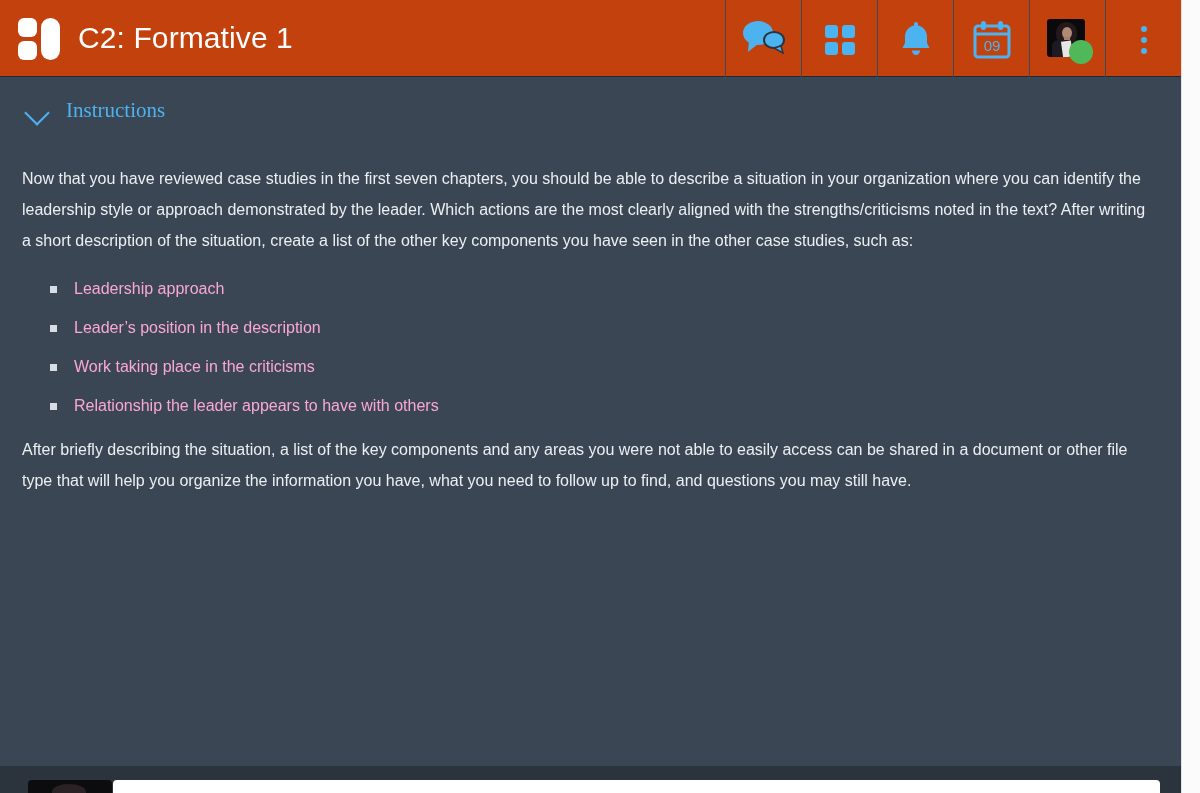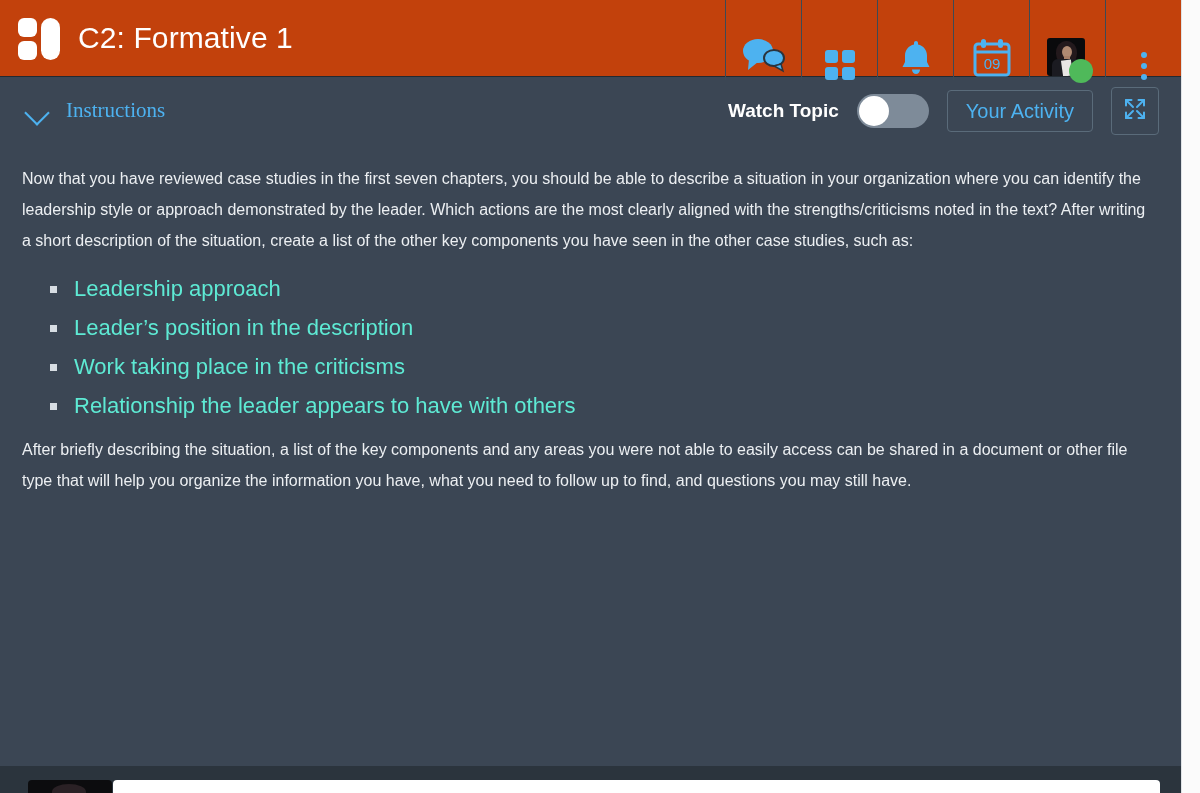--- a/index.html
+++ b/index.html
@@ -88,21 +88,21 @@
   .header-actions {
     display: flex;
     align-items: stretch;
     height: 76px;
     flex: 0 0 auto;
   }
   .hbtn {
     width: 76px;
     height: 80px;
     display: flex;
-    align-items: flex-end;
+    align-items: center;
     justify-content: center;
     border-left: 1px solid #3b4a55;
     box-sizing: border-box;
     position: relative;
   }
   .hbtn.kebab { border-left: 1px solid #3b4a55; }
 
   
   .grid-icon {
     width: 30px; height: 30px;
@@ -281,25 +281,25 @@
     max-width: 1130px;
   }
   .body p.tight { margin-bottom: 22px; }
   ul.bullets {
     list-style: none;
     margin: 8px 0 14px 0;
     padding: 0 0 0 24px;
   }
   ul.bullets li {
     position: relative;
-    font-size: 22px;
+    font-size: 16px;
     line-height: 22px;
     padding: 0 0 0 28px;
     margin-bottom: 17px;
-    color: #5eead4;
+    color: #f9a8d4;
   }
   ul.bullets li:before {
     content: "";
     position: absolute;
     left: 4px;
     top: 8px;
     width: 7px;
     height: 7px;
     background: #d7dde3;
   }
@@ -445,46 +445,20 @@
       </div>
     </div>
 
     <div class="toolbar">
 
       <div class="instructions">
         <span class="chev"></span>
         <span>Instructions</span>
       </div>
 
-      <div class="toolbar-right">
-        <span class="watch-label">Watch Topic</span>
-
-        <div class="toggle">
-          <span class="knob"></span>
-        </div>
-
-        <button class="btn-outline">Your Activity</button>
-
-        <div class="icon-btn">
-          <span>
-            <svg width="26" height="26" viewBox="0 0 26 26" aria-hidden="true">
-              <g stroke="#4db2f0" stroke-width="2" fill="none" stroke-linecap="round" stroke-linejoin="round">
-                <path d="M11 11 L4 4"></path>
-                  <path d="M4 9.5 L4 4 L9.5 4"></path>
-                <path d="M15 11 L22 4"></path>
-                  <path d="M16.5 4 L22 4 L22 9.5"></path>
-                <path d="M11 15 L4 22"></path>
-                  <path d="M4 16.5 L4 22 L9.5 22"></path>
-                <path d="M15 15 L22 22"></path>
-                  <path d="M22 16.5 L22 22 L16.5 22"></path>
-              </g>
-            </svg>
-          </span>
-        </div>
-      </div>
     </div>
 
     <div class="body">
 
       <p class="tight">Now that you have reviewed case studies in the first seven chapters, you should be able to describe a situation in your organization where you can identify the leadership style or approach demonstrated by the leader. Which actions are the most clearly aligned with the strengths/criticisms noted in the text? After writing a short description of the situation, create a list of the other key components you have seen in the other case studies, such as:</p>
 
       <ul class="bullets">
         <li>Leadership approach</li>
         <li>Leader’s position in the description</li>
         <li>Work taking place in the criticisms</li>

